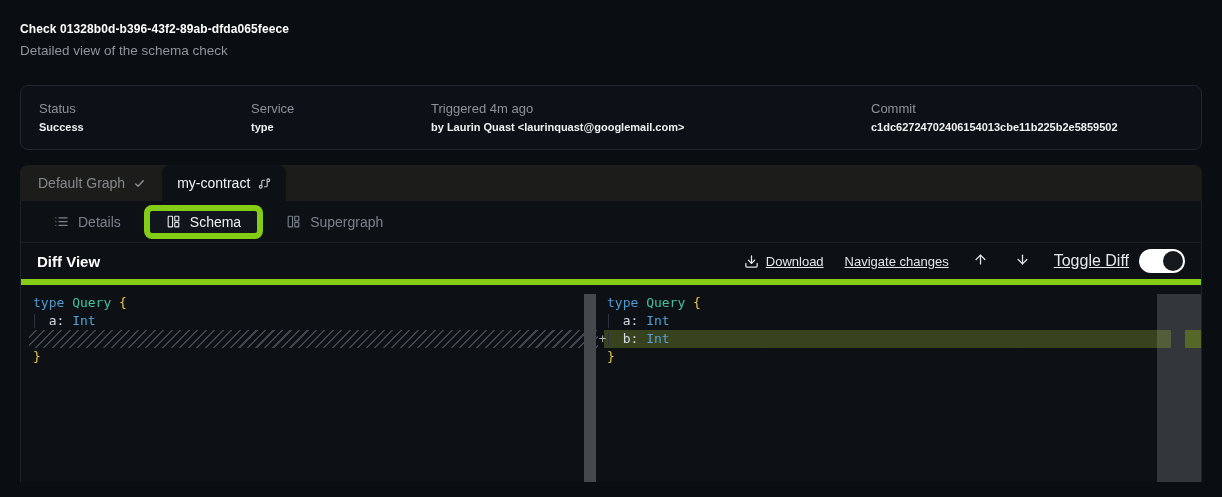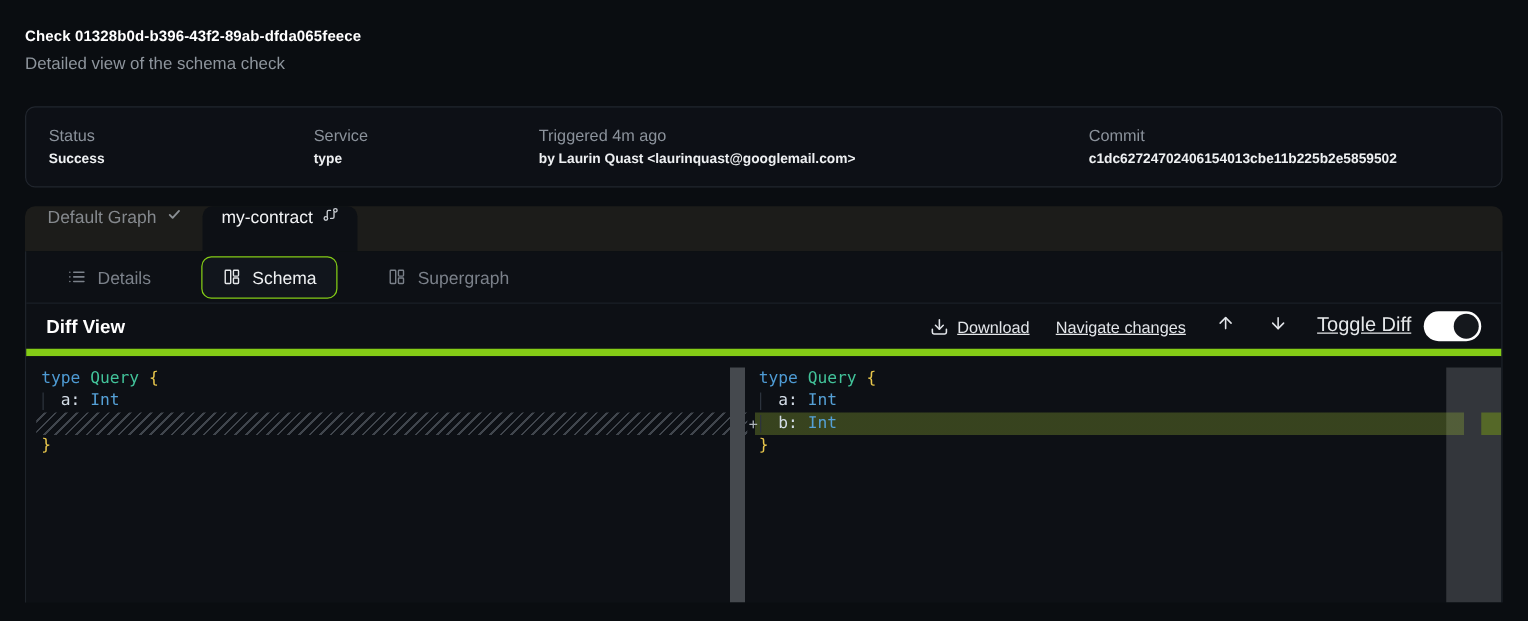--- a/index.html
+++ b/index.html
@@ -32,21 +32,21 @@
   
   .tabstrip {
     margin-top:15px;
     height:36px;
     background:#1c1c1a;
     border-radius:8px 8px 0 0;
     display:flex;
     align-items:stretch;
   }
   .ctab {
-    display:flex; gap:8px;
+    display:flex; align-items:center; gap:8px;
     padding:0 16px 0 18px;
     font-size:14px; color:#85898e; cursor:pointer;
   }
   .ctab.active {
     background:#0d1015;
     color:#f2f3f5;
     border-radius:8px 8px 0 0;
     padding:0 15px;
   }
   .ctab .icn { display:flex; color:#8a8f94; }
@@ -57,31 +57,31 @@
     background:#0d1015;
     border-left:1px solid #1e232a;
     border-right:1px solid #1e232a;
     height:281px;
   }
 
   
   .viewtabs {
     height:42px;
     display:flex; align-items:center;
-    padding-left:22px; gap:29px;
+    padding-left:22px; gap:12px;
     border-bottom:1px solid #1a1f27;
   }
   .vtab {
     height:34px; display:flex; align-items:center; gap:9px;
     padding:0 10px; font-size:14px; color:#7b818a;
     border:1px solid transparent; border-radius:8px; cursor:pointer;
   }
   .vtab .icn { display:flex; color:#7b818a; }
   .vtab.selected {
-    border:1px solid #84cc16; background:#11151c; color:#eef0f2; padding:0 16px;
+    border:6px solid #84cc16; background:#11151c; color:#eef0f2; padding:0 16px;
   }
   .vtab.selected .icn { color:#e6e8ea; }
 
   
   .diff-toolbar {
     height:42px; display:flex; align-items:center; justify-content:space-between;
     padding:0 16px; border-bottom:6px solid #84cc16;
   }
   .diff-title { font-size:15px; font-weight:700; color:#ffffff; }
   .toolbar-right { display:flex; align-items:center; gap:21px;text-decoration:underline; }

